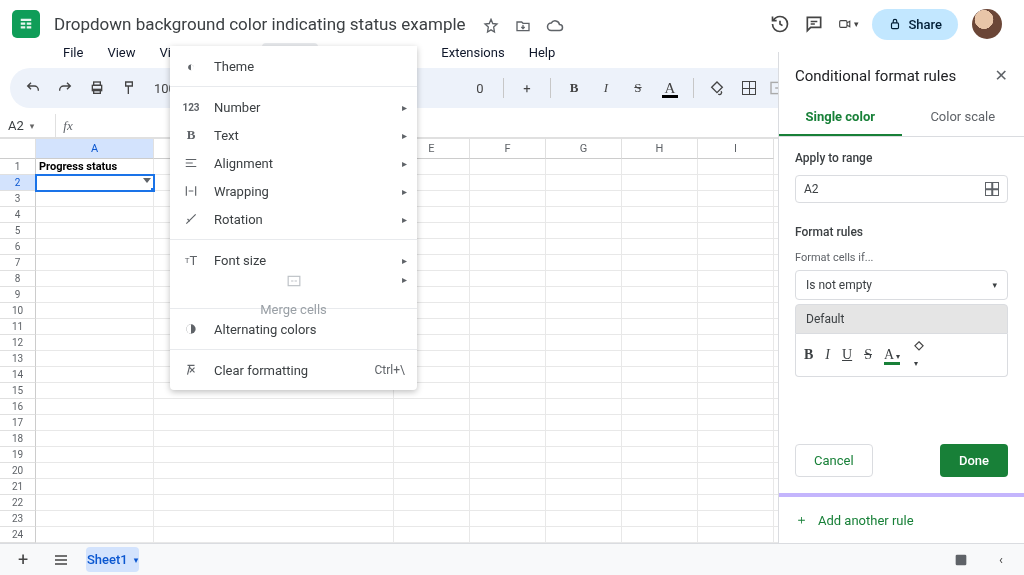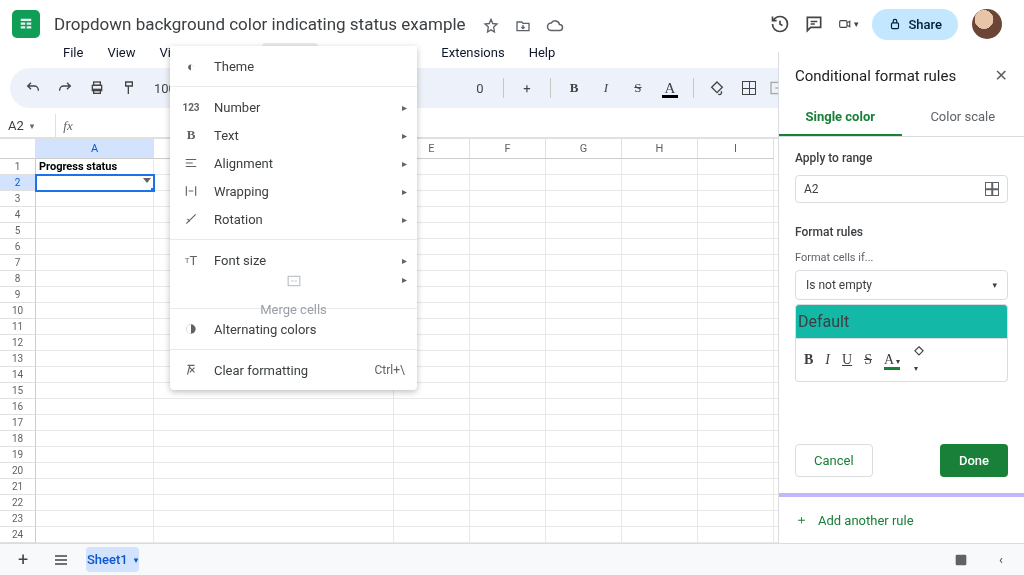--- a/index.html
+++ b/index.html
@@ -73,21 +73,21 @@
 .sb-tab.active { color:#188038; border-bottom:2px solid #188038; font-weight:700;}
 .sb-body { padding: 14px 16px; overflow:auto; flex:1;}
 .sb-label { font-size:12px; color:#3c4043; margin-bottom:10px; font-weight:500;}
 .sb-sublabel { font-size:11px; color:#5f6368; margin-bottom:6px; margin-top:12px;}
 .range-input { display:flex; align-items:center; border:1px solid #dadce0; border-radius:4px; padding:6px 8px; font-size:12px; justify-content:space-between;}
 .grid-ico { width:14px; height:14px; border:1.5px solid #5f6368; position:relative;}
 .grid-ico:before,.grid-ico:after{content:'';position:absolute;background:#5f6368;}
 .grid-ico:before{left:50%;top:0;bottom:0;width:1.5px;transform:translateX(-50%);}
 .grid-ico:after{top:50%;left:0;right:0;height:1.5px;transform:translateY(-50%);}
 .select-box { border:1px solid #dadce0; border-radius:4px; padding:7px 10px; font-size:12px; display:flex; justify-content:space-between; align-items:center; margin-top:4px;}
-.style-preview { background:#14b8a6; padding:7px 2px; border:1px solid #dadce0; border-radius:4px 4px 0 0; font-size:16px; margin-top:4px;}
+.style-preview { background:#e5e5e5; padding:7px 10px; border:1px solid #dadce0; border-radius:4px 4px 0 0; font-size:12px; margin-top:4px;}
 .style-tools { border:1px solid #dadce0; border-top:none; border-radius:0 0 4px 4px; padding:6px 8px; display:flex; gap:12px; align-items:center;}
 .st-ico { font-size:14px; color:#3c4043; font-family: Georgia, serif; cursor:pointer;}
 .sb-actions { display:flex; justify-content:space-between; gap:10px; padding:16px; border-bottom:4px solid #c4b5fd;}
 .btn { padding:8px 18px; border-radius:4px; font-size:13px; cursor:pointer; border:1px solid transparent;}
 .btn-cancel { border-color:#dadce0; color:#188038; background:#fff;}
 .btn-done { background:#188038; color:#fff; font-weight:500;}
 .add-rule { display:flex; align-items:center; gap:10px; padding:14px 16px; color:#188038; font-size:13px; cursor:pointer;}
 
 
 .bottom { position:absolute; bottom:0; left:0; right:0; height:32px; border-top:1px solid #dadce0; background:#f8f9fa; display:flex; align-items:center; padding:0 10px; gap:12px;}

